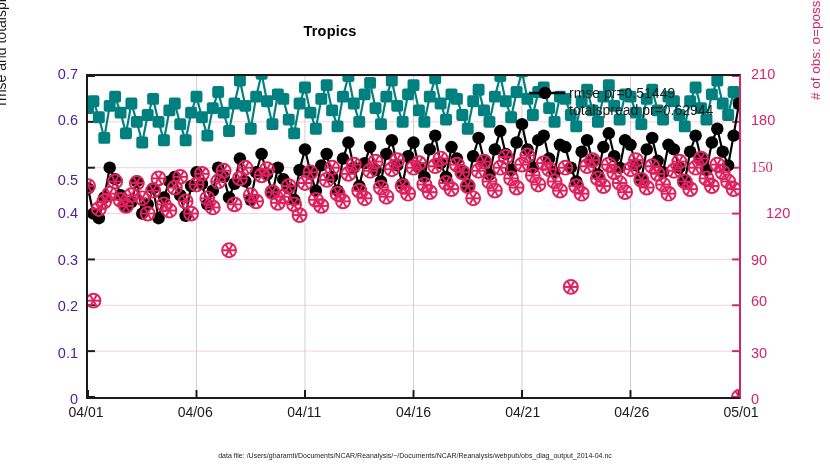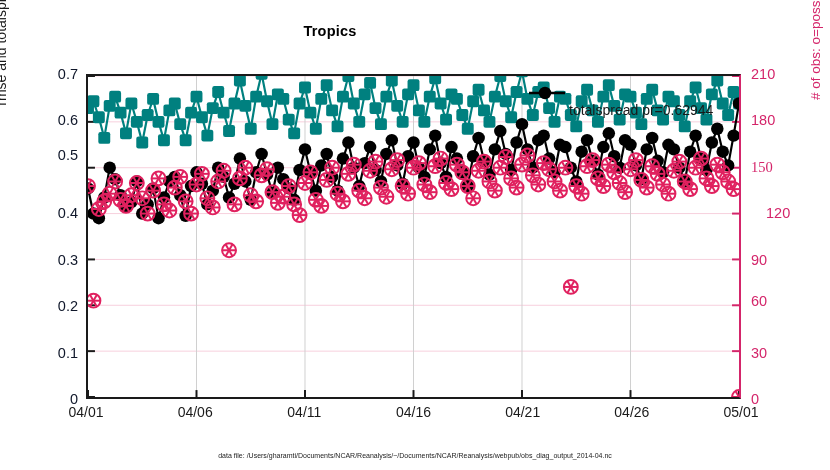--- a/index.html
+++ b/index.html
@@ -15,21 +15,21 @@
               box-sizing:border-box;background:#fff;}
   .svg-layer{position:absolute;left:0;top:0;width:100%;height:100%;}
 
   .ylabel-left{position:absolute;left:-7px;top:150px;width:220px;
     transform:rotate(-90deg);transform-origin:left top;
     font-size:14px;color:#1a1a1a;text-align:center;white-space:nowrap;}
   .ylabel-right{position:absolute;left:808px;top:100px;width:300px;
     transform:rotate(-90deg);transform-origin:left top;
     font-size:13.5px;color:#d4256a;text-align:left;white-space:nowrap;}
 
-  .ytick-left{position:absolute;right:0;text-align:right;font-size:14.5px;color:#0f172a;
+  .ytick-left{position:absolute;right:0;text-align:right;font-size:14.5px;color:#4c1d95;
     transform:translateY(-50%);white-space:nowrap;}
   .ytick-right{position:absolute;left:0;text-align:right;font-size:14.5px;color:#d4256a;
     transform:translateY(-50%);white-space:nowrap;}
   .xtick{position:absolute;top:404px;font-size:14px;color:#1a1a1a;
     transform:translateX(-50%);white-space:nowrap;}
 
   .xlabel{position:absolute;left:0;top:427px;width:830px;text-align:center;
     font-size:13.5px;color:#1a1a1a;}
   .footer{position:absolute;left:0;top:452px;width:830px;text-align:center;
     font-size:7px;color:#222;white-space:nowrap;}
@@ -48,21 +48,21 @@
   <div class="title-block">
     <div class="title-line">Tropics</div>
   </div>
 
   <div id="ytickwrap-left">
       <div class="ytick-left" style="top: 399px; left: 0px; width: 78px;">0</div>
       <div class="ytick-left" style="top: 352.571px; left: 0px; width: 78px;">0.1</div>
       <div class="ytick-left" style="top: 306.143px; left: 0px; width: 78px;">0.2</div>
       <div class="ytick-left" style="top: 259.714px; left: 0px; width: 78px;">0.3</div>
       <div class="ytick-left" style="top: 213.286px; left: 0px; width: 78px;">0.4</div>
-      <div class="ytick-left" style="top: 155px; left: 0px; width: 78px;">0.5</div>
+      <div class="ytick-left" style="top: 180px; left: 0px; width: 78px;">0.5</div>
       <div class="ytick-left" style="top: 120.429px; left: 0px; width: 78px;">0.6</div>
       <div class="ytick-left" style="top: 74px; left: 0px; width: 78px;">0.7</div>
     </div>
   <div id="ytickwrap-right">
       <div class="ytick-right" style="top: 399px; left: 751px;">0</div>
       <div class="ytick-right" style="top: 352.571px; left: 751px;">30</div>
       <div class="ytick-right" style="top: 301px; left: 751px;">60</div>
       <div class="ytick-right" style="top: 259.714px; left: 751px;">90</div>
       <div class="ytick-right" style="top: 213.286px; left: 751px; margin-left: 15px;">120</div>
       <div class="ytick-right" style="top: 166.857px; left: 751px; font-family: Liberation Serif, serif;">150</div>
@@ -859,20 +859,21 @@
   </div>
 
   <div class="legend">
     <div class="legend-row">
       <span class="legend-sample">
         <svg width="38" height="16" viewBox="0 0 38 16">
           <line x1="1" y1="8" x2="37" y2="8" stroke="#000" stroke-width="2.4"></line>
           <circle cx="17" cy="8" r="6.2" fill="#000"></circle>
         </svg>
       </span>
+      <span class="legend-text">rmse pr=0.51449</span>
     </div>
     <div class="legend-row r2">
       <span class="legend-text">totalspread pr=0.62944</span>
     </div>
   </div>
 
   <div class="footer">data file: /Users/gharamti/Documents/NCAR/Reanalysis/~/Documents/NCAR/Reanalysis/webpub/obs_diag_output_2014-04.nc</div>
 </div>
 
 </body></html>

